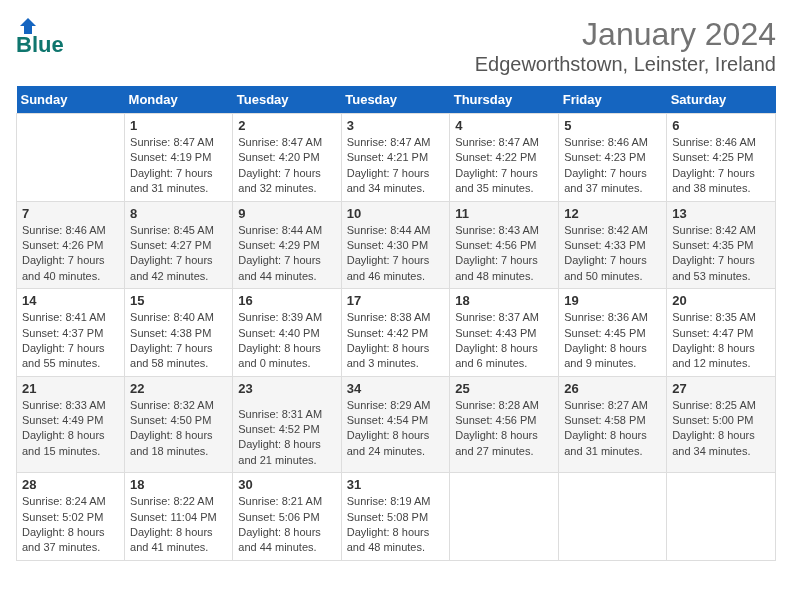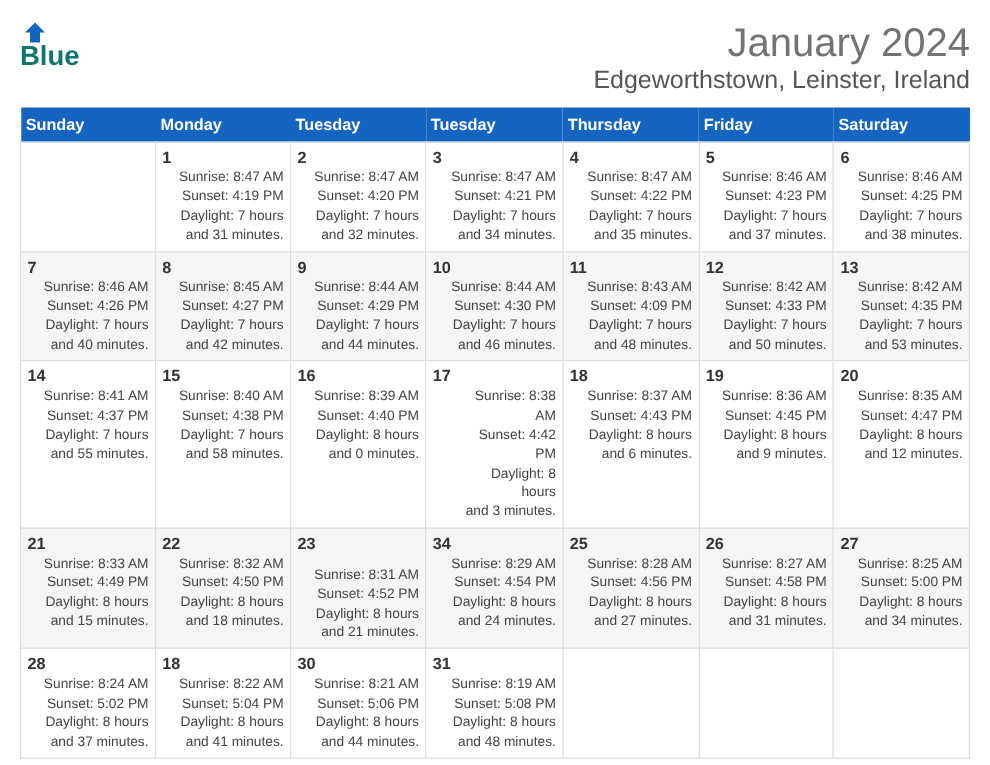--- a/index.html
+++ b/index.html
@@ -71,21 +71,20 @@
     .day-number {
       font-size: 13px;
       font-weight: bold;
       color: #333;
       display: block;
       margin-bottom: 2px;
     }
     .cell-text {
       color: #444;
       line-height: 1.4;
-      text-align: right;
     }
     .empty-cell {
       background: #fff !important;
     }
   </style>
 </head>
 <body>
 
 <div class="header">
   <div class="logo">
@@ -185,21 +184,21 @@
         <td>
           <span class="day-number">10</span>
           <div class="cell-text" style="white-space: pre-line;">Sunrise: 8:44 AM
 Sunset: 4:30 PM
 Daylight: 7 hours
 and 46 minutes.</div>
         </td>
         <td>
           <span class="day-number">11</span>
           <div class="cell-text" style="white-space: pre-line;">Sunrise: 8:43 AM
-Sunset: 4:09 PM
+Sunset: 4:56 PM
 Daylight: 7 hours
 and 48 minutes.</div>
         </td>
         <td>
           <span class="day-number">12</span>
           <div class="cell-text" style="white-space: pre-line;">Sunrise: 8:42 AM
 Sunset: 4:33 PM
 Daylight: 7 hours
 and 50 minutes.</div>
         </td>
@@ -228,21 +227,21 @@
         </td>
         <td>
           <span class="day-number">16</span>
           <div class="cell-text" style="white-space: pre-line;">Sunrise: 8:39 AM
 Sunset: 4:40 PM
 Daylight: 8 hours
 and 0 minutes.</div>
         </td>
         <td>
           <span class="day-number">17</span>
-          <div class="cell-text" style="white-space: pre-line; margin-left: 20px;">Sunrise: 8:38 AM
+          <div class="cell-text" style="white-space: pre-line;">Sunrise: 8:38 AM
 Sunset: 4:42 PM
 Daylight: 8 hours
 and 3 minutes.</div>
         </td>
         <td>
           <span class="day-number">18</span>
           <div class="cell-text" style="white-space: pre-line;">Sunrise: 8:37 AM
 Sunset: 4:43 PM
 Daylight: 8 hours
 and 6 minutes.</div>
@@ -317,21 +316,21 @@
         <td>
           <span class="day-number">28</span>
           <div class="cell-text" style="white-space: pre-line;">Sunrise: 8:24 AM
 Sunset: 5:02 PM
 Daylight: 8 hours
 and 37 minutes.</div>
         </td>
         <td>
           <span class="day-number">18</span>
           <div class="cell-text" style="white-space: pre-line;">Sunrise: 8:22 AM
-Sunset: 5:04 PM
+Sunset: 11:04 PM
 Daylight: 8 hours
 and 41 minutes.</div>
         </td>
         <td>
           <span class="day-number">30</span>
           <div class="cell-text" style="white-space: pre-line;">Sunrise: 8:21 AM
 Sunset: 5:06 PM
 Daylight: 8 hours
 and 44 minutes.</div>
         </td>

